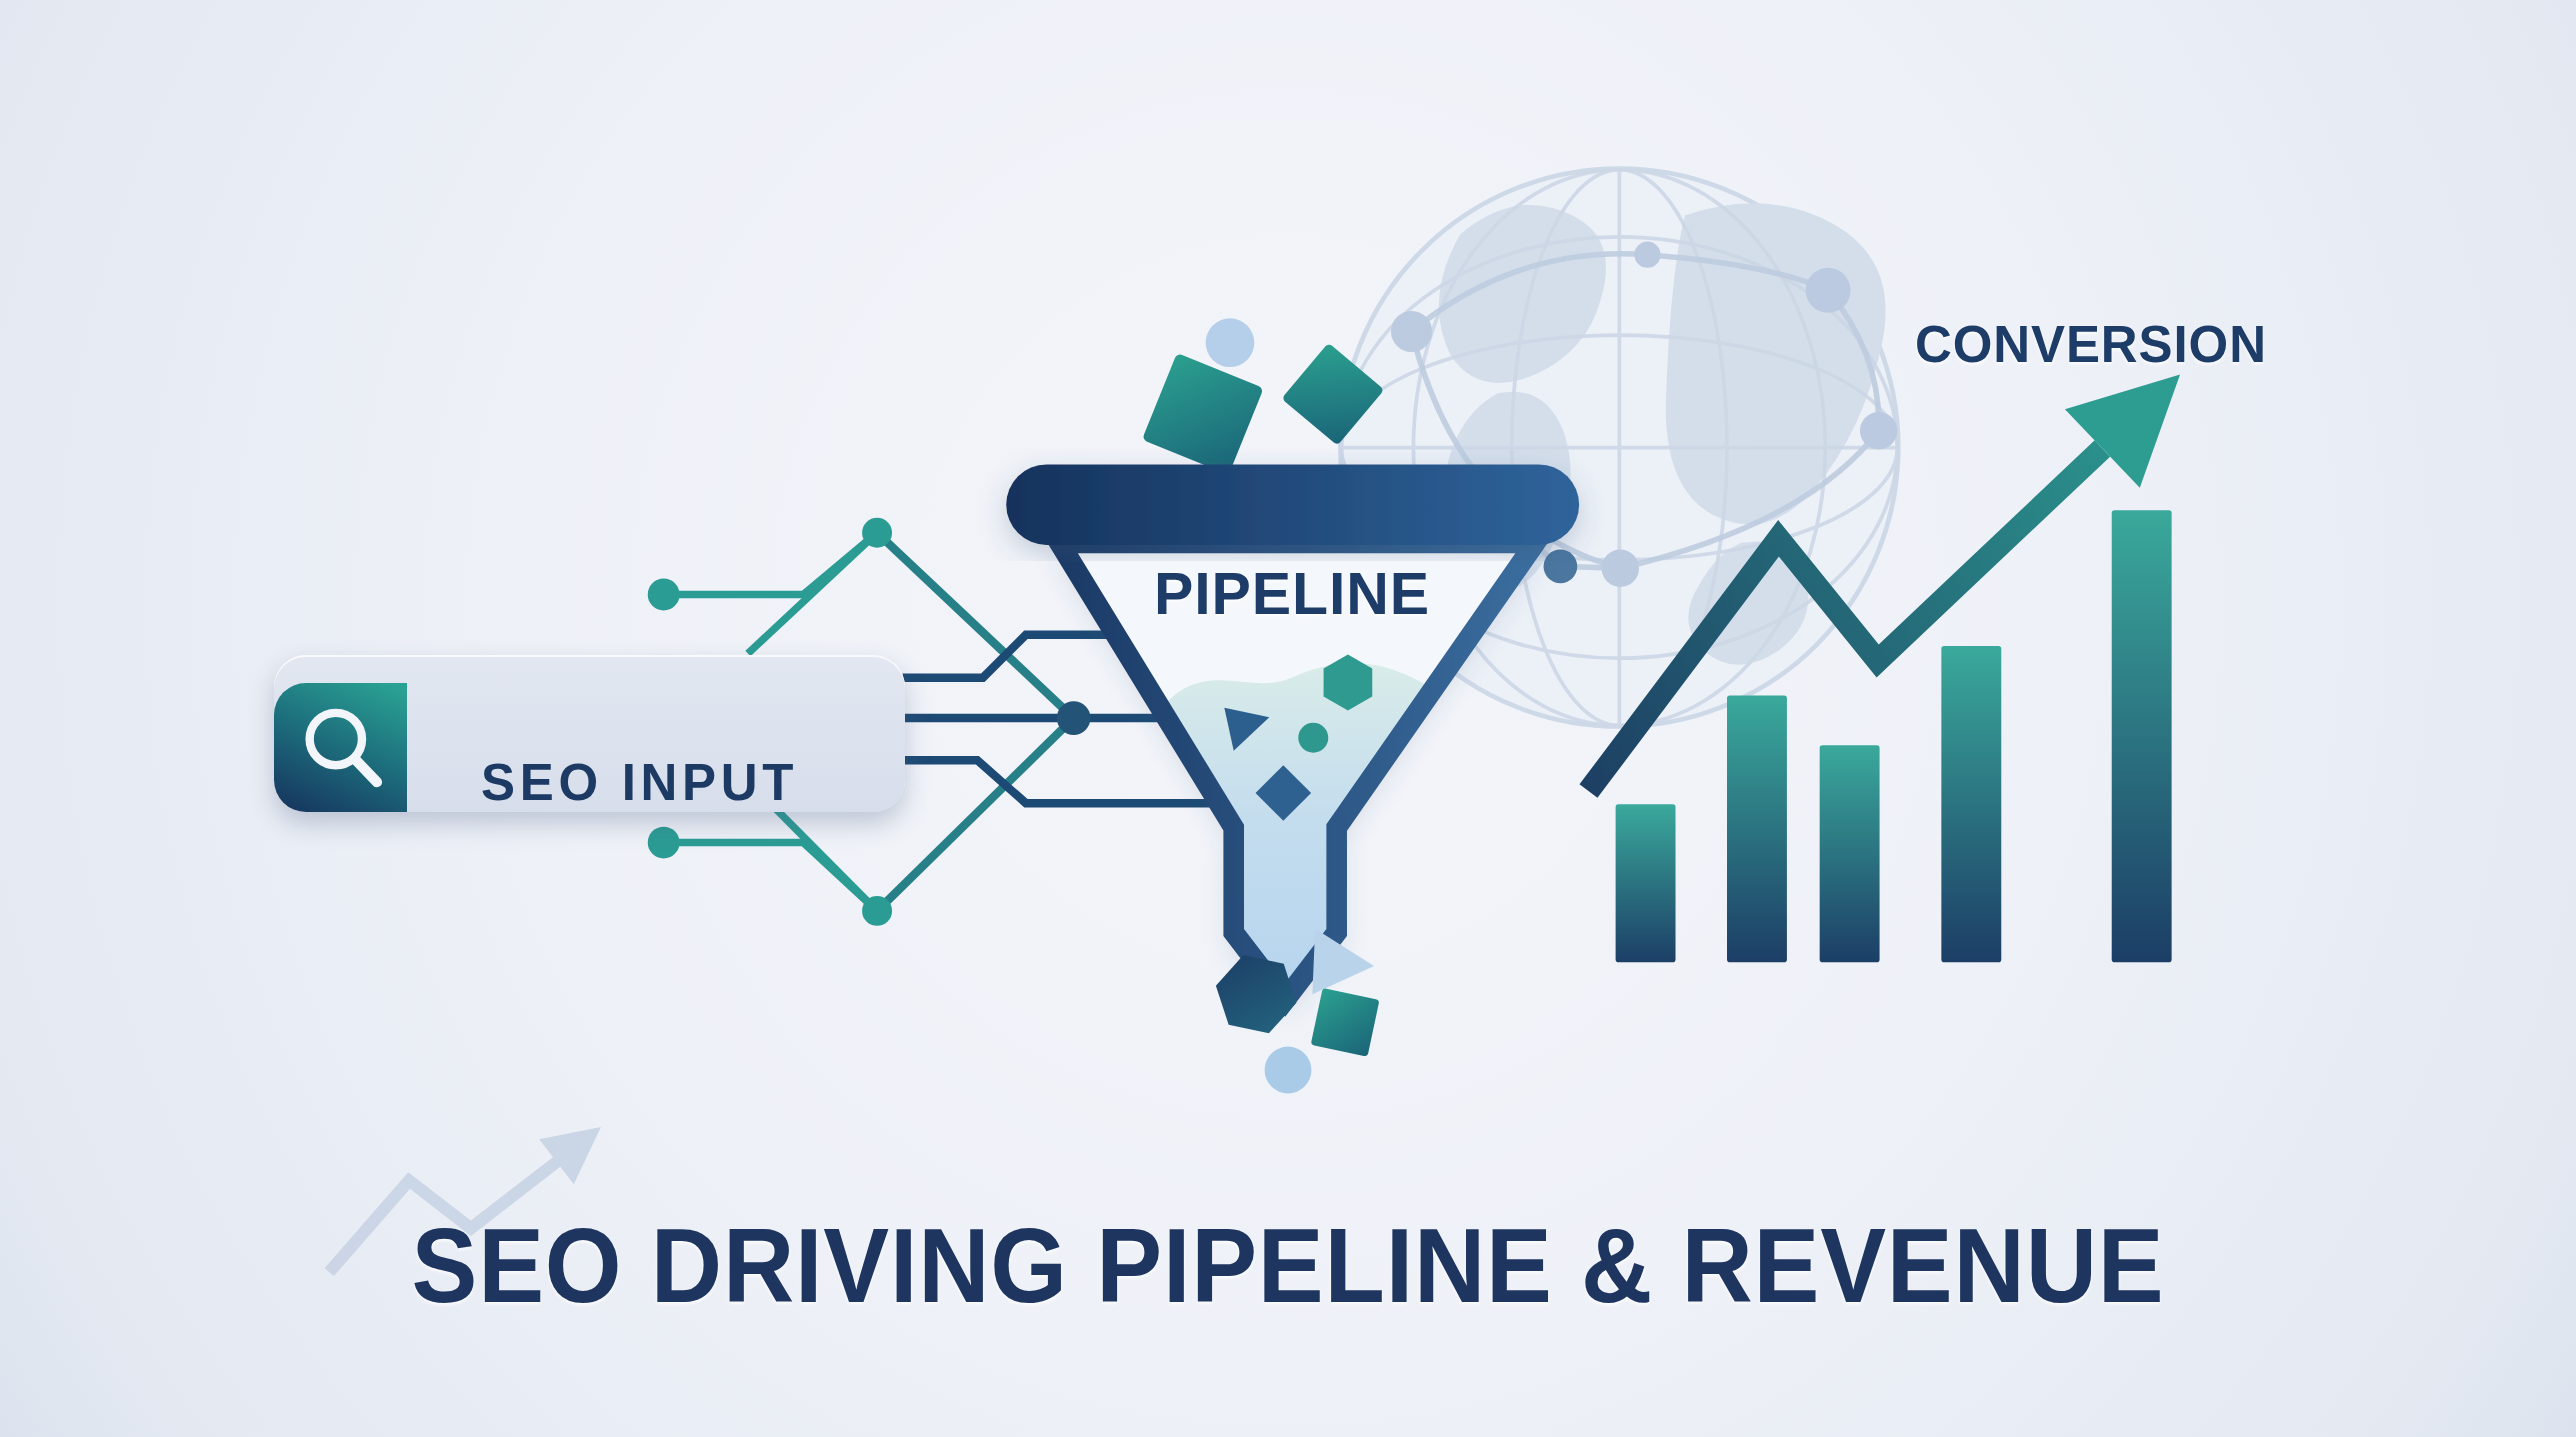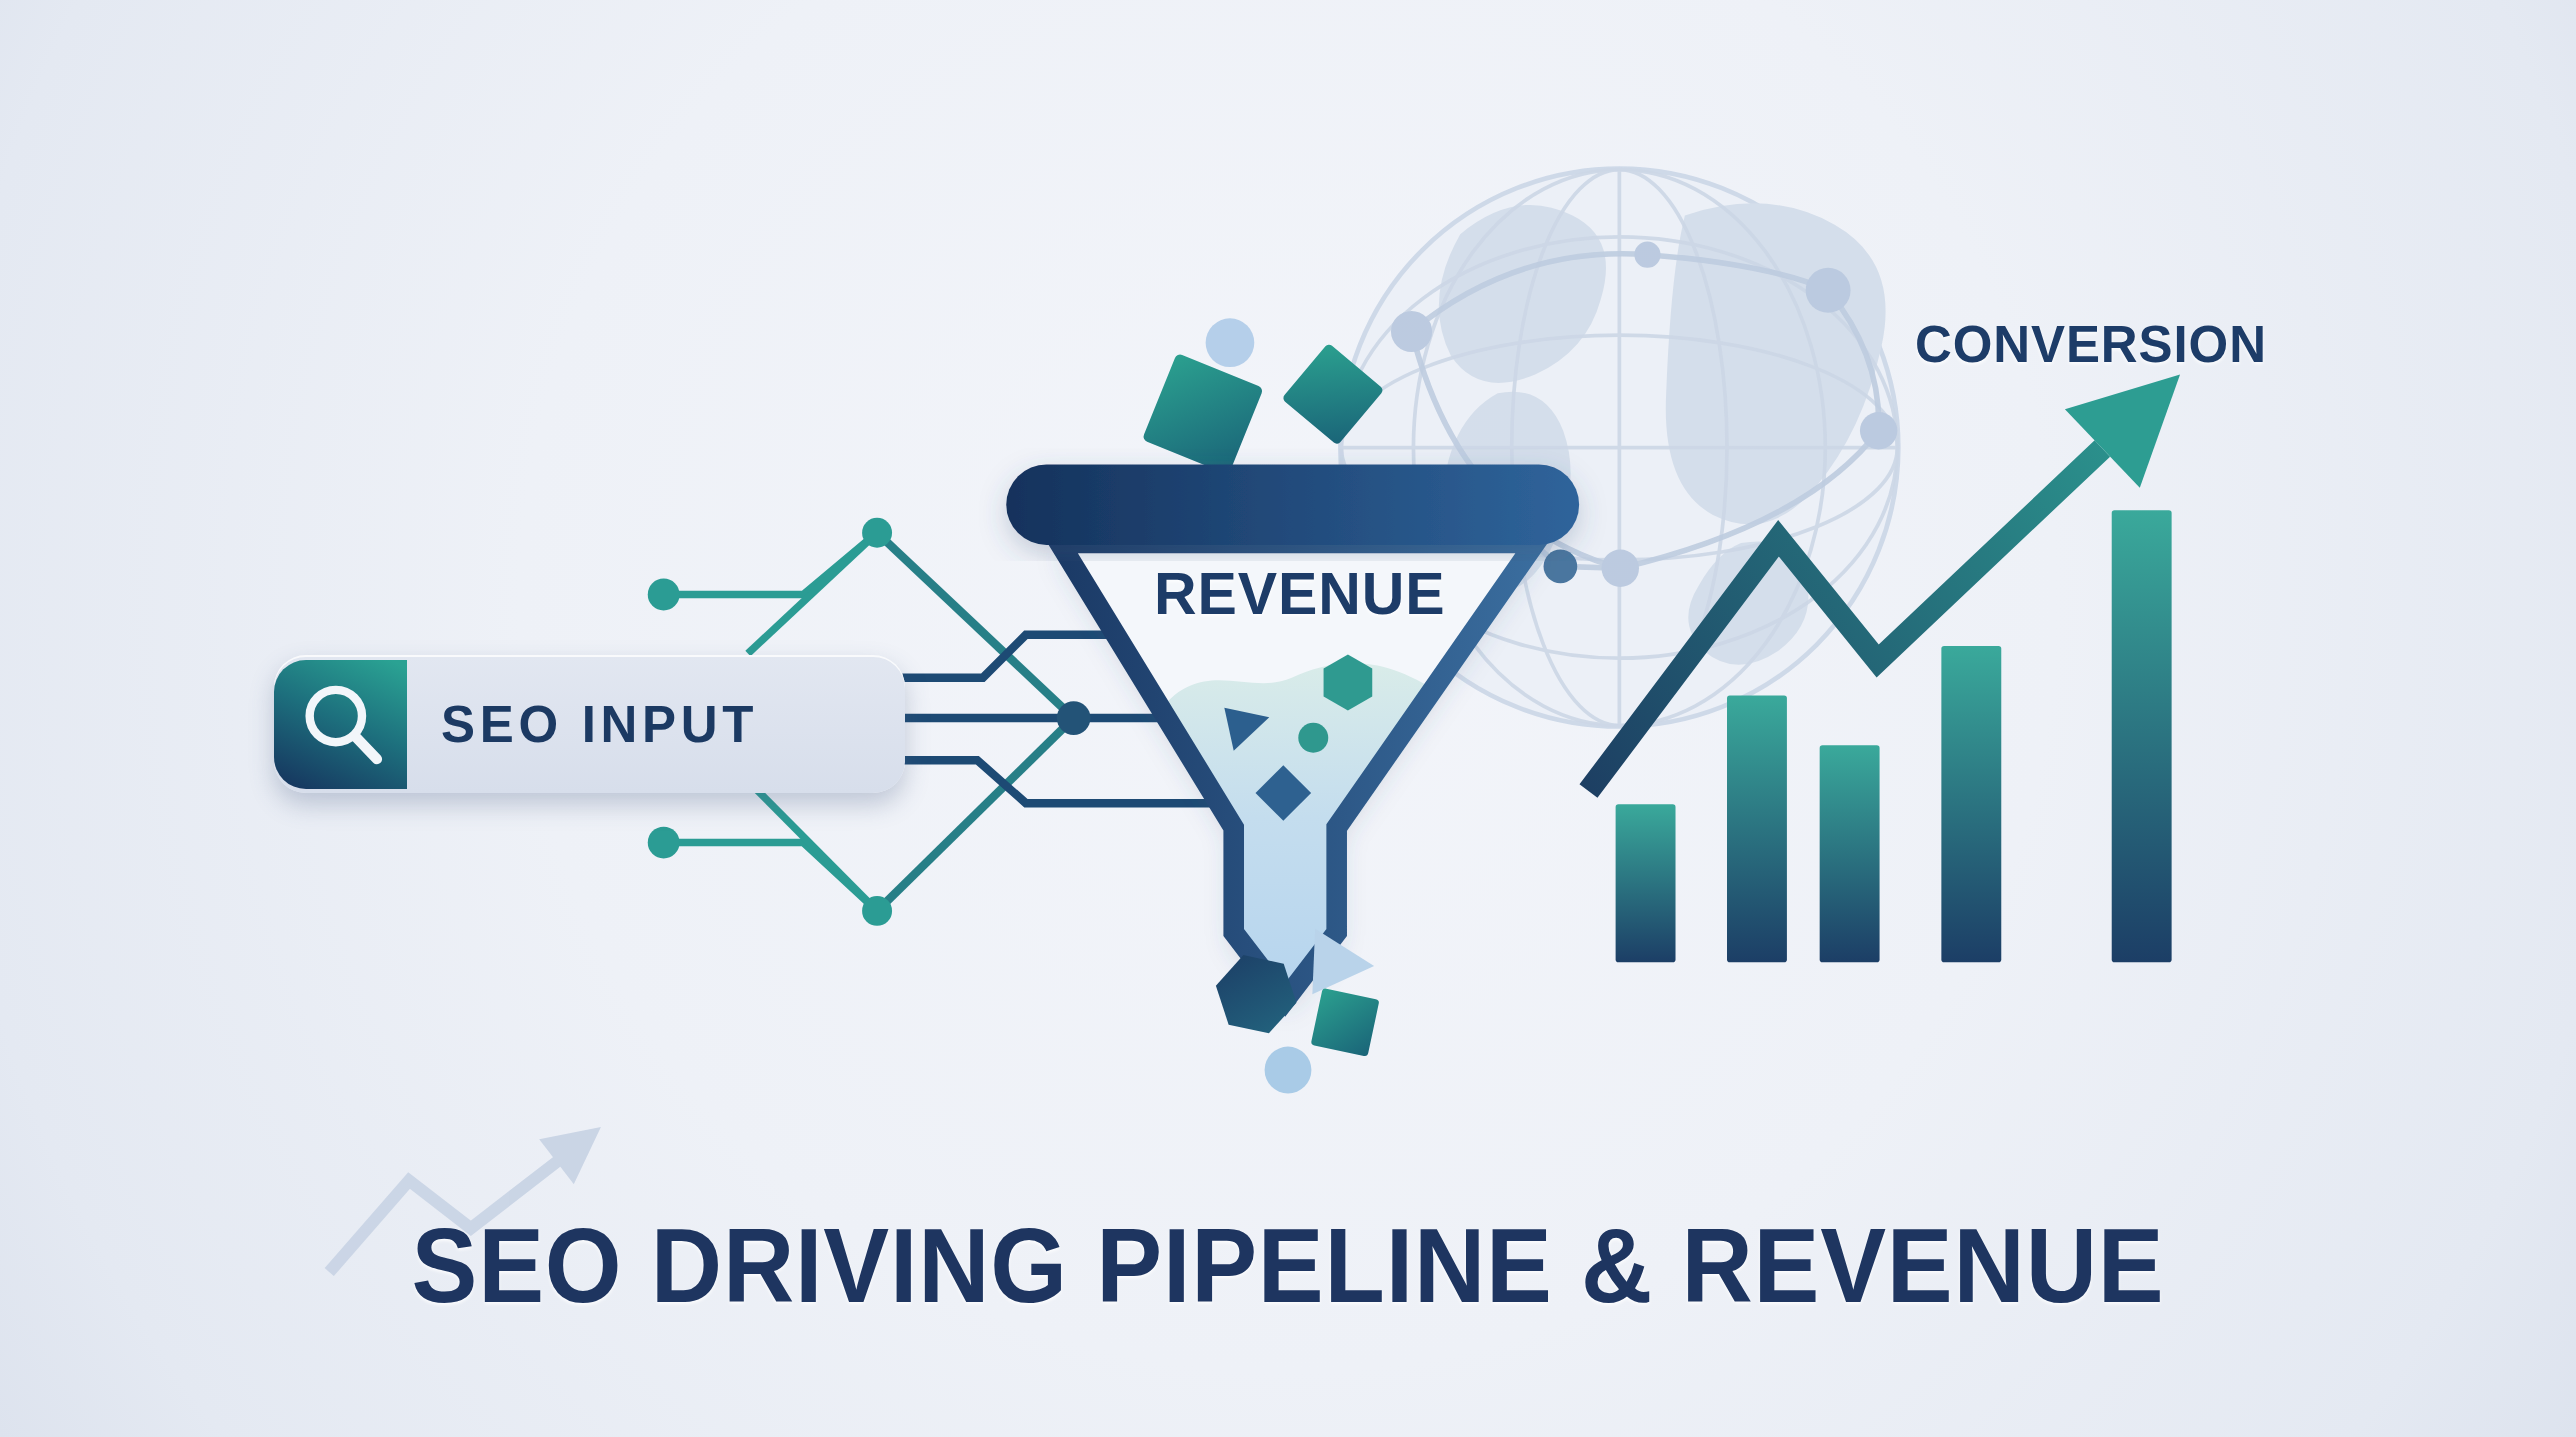--- a/index.html
+++ b/index.html
@@ -13,25 +13,25 @@
   }
   .label{
     position:absolute;
     color:#1d3c68;
     font-weight:bold;
     white-space:nowrap;
     text-shadow:0 1.9px 3.7px rgba(255,255,255,0.85);
   }
   .search-bar{
     position:absolute;
-    left:274px;top:655px;width:631px;height:138px;
+    left:274px;top:655px;width:631px;height:157px;
     background:linear-gradient(180deg,#e2e7f1,#d7deeb);
     border-radius:32px;
     box-shadow:0 11.2px 24px rgba(70,90,130,0.28), 0 1.9px 0 rgba(255,255,255,0.8) inset;
-    display:flex;align-items:center;
+    display:flex;align-items:flex-end;gap:40px;
   }
   .search-icon-block{
     width:133px;height:129px;flex:0 0 auto;
     border-radius:32px 0 0 32px;
     background:linear-gradient(205deg,#2aa293 4%,#1d6f7d 48%,#16365f 96%);
     display:flex;align-items:center;justify-content:center;
   }
   .search-label{
     margin-left:34px;
     font-size:51px;
@@ -199,18 +199,18 @@
 <div class="search-bar">
   <div class="search-icon-block">
     <svg width="133" height="129" viewBox="0 0 142 138">
       <circle cx="66" cy="60" r="28" fill="none" stroke="#f2f6fa" stroke-width="9"></circle>
       <line x1="87" y1="82" x2="110" y2="106" stroke="#f2f6fa" stroke-width="11" stroke-linecap="round"></line>
     </svg>
   </div>
   <div class="search-label">SEO INPUT</div>
 </div>
 
-<div class="label pipeline-label">REVENUE</div>
+<div class="label pipeline-label">PIPELINE</div>
 <div class="label conversion-label">CONVERSION</div>
 <div class="label main-title">SEO DRIVING PIPELINE &amp; REVENUE</div>
 
 </div>
 
 
 </body></html>

